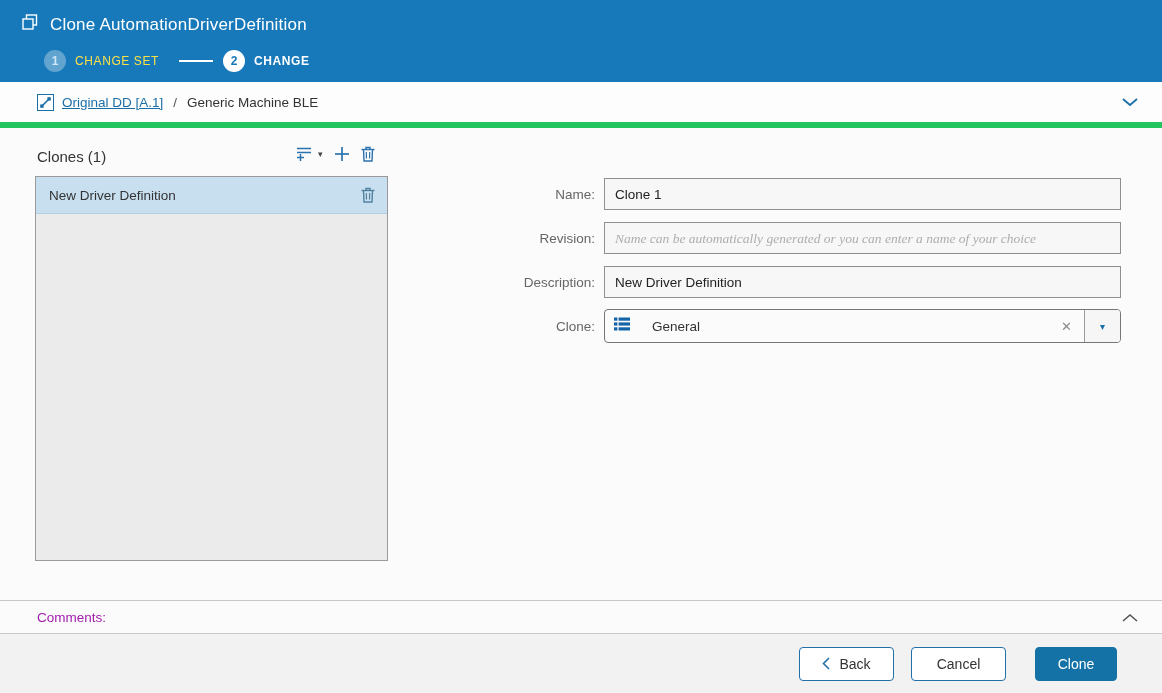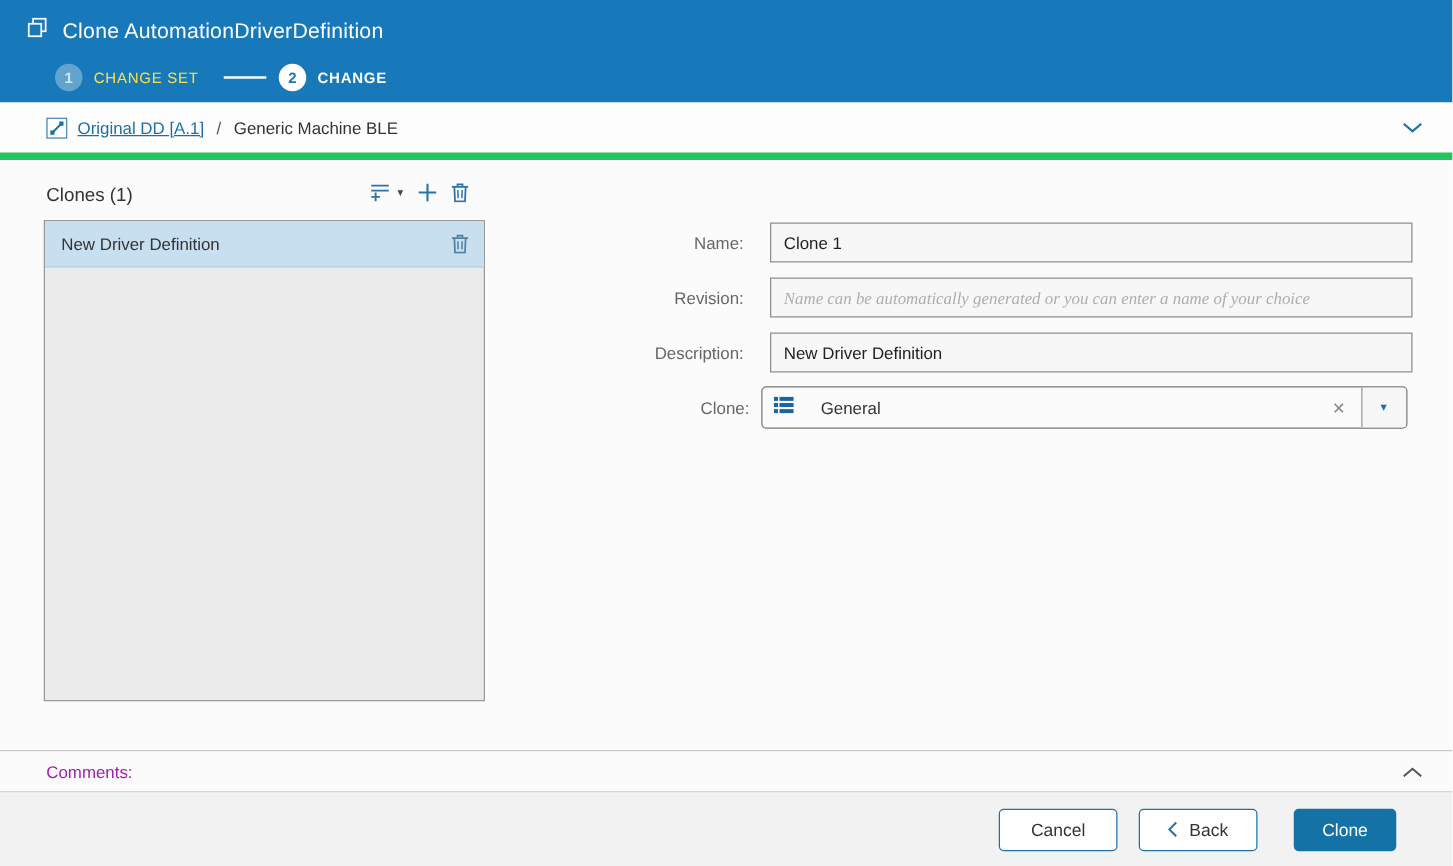--- a/index.html
+++ b/index.html
@@ -63,31 +63,30 @@
   }
   .clone-row {
     height: 37px; background: #c8dff0; border-bottom: 1px solid #b3cfe3;
     display: flex; align-items: center; padding: 0 12px 0 13px; cursor: pointer;
   }
   .clone-row-name { font-size: 13.5px; color: #333; }
   .clone-row .row-trash { margin-left: auto; }
 
   
   .form { position: absolute; left: 0; top: 178px; width: 1130px; }
-  .form-row { display: flex; align-items: center; margin-bottom: 12px; height: 32px; justify-content: center; }
+  .form-row { display: flex; align-items: center; margin-bottom: 12px; height: 32px; }
   .form-label {
     width: 604px; text-align: right; padding-right: 9px;
     font-size: 13.5px; color: #666; flex: 0 0 auto;
   }
   .form-input {
     width: 517px; height: 32px; background: #f7f7f7;
     border: 1px solid #8f8f8f; padding: 0 10px;
     font-family: "Liberation Sans", sans-serif; font-size: 13.5px; color: #222;
     outline: none;
-    margin-left: 12px;
   }
   .form-input::placeholder { color: #adadad; font-style: italic; font-family: "Liberation Serif", serif; font-size: 13.5px; }
   .combo {
     width: 517px; height: 34px; background: #fbfbfb;
     border: 1px solid #767676; border-radius: 4px;
     display: flex; align-items: center; overflow: hidden;
   }
   .combo-value-area { display: flex; align-items: center; flex: 1 1 auto; padding: 0 8px 0 9px; height: 100%; }
   .combo-text { font-size: 13.5px; color: #333; margin-left: 22px; }
   .combo-clear { margin-left: auto; color: #8a8a8a; font-size: 13px; cursor: pointer; padding: 2px 4px; }
@@ -252,25 +251,25 @@
   <div class="comments-bar">
     <span class="comments-label">Comments:</span>
     <span class="comments-collapse">
       <svg width="16" height="9" viewBox="0 0 16 9">
         <polyline points="1,8 8,2 15,8" fill="none" stroke="#555555" stroke-width="1.6"></polyline>
       </svg>
     </span>
   </div>
 
   <div class="footer">
-    <button class="btn btn-secondary">Cancel</button>
     <button class="btn btn-secondary btn-back">
       <span class="back-chevron">
         <svg width="8" height="13" viewBox="0 0 8 13">
           <polyline points="7,1 1.5,6.5 7,12" fill="none" stroke="#2270a8" stroke-width="1.6"></polyline>
         </svg>
       </span>
       <span>Back</span>
     </button>
+    <button class="btn btn-secondary">Cancel</button>
     <button class="btn btn-primary">Clone</button>
   </div>
 
 </div>
 
 </body></html>

